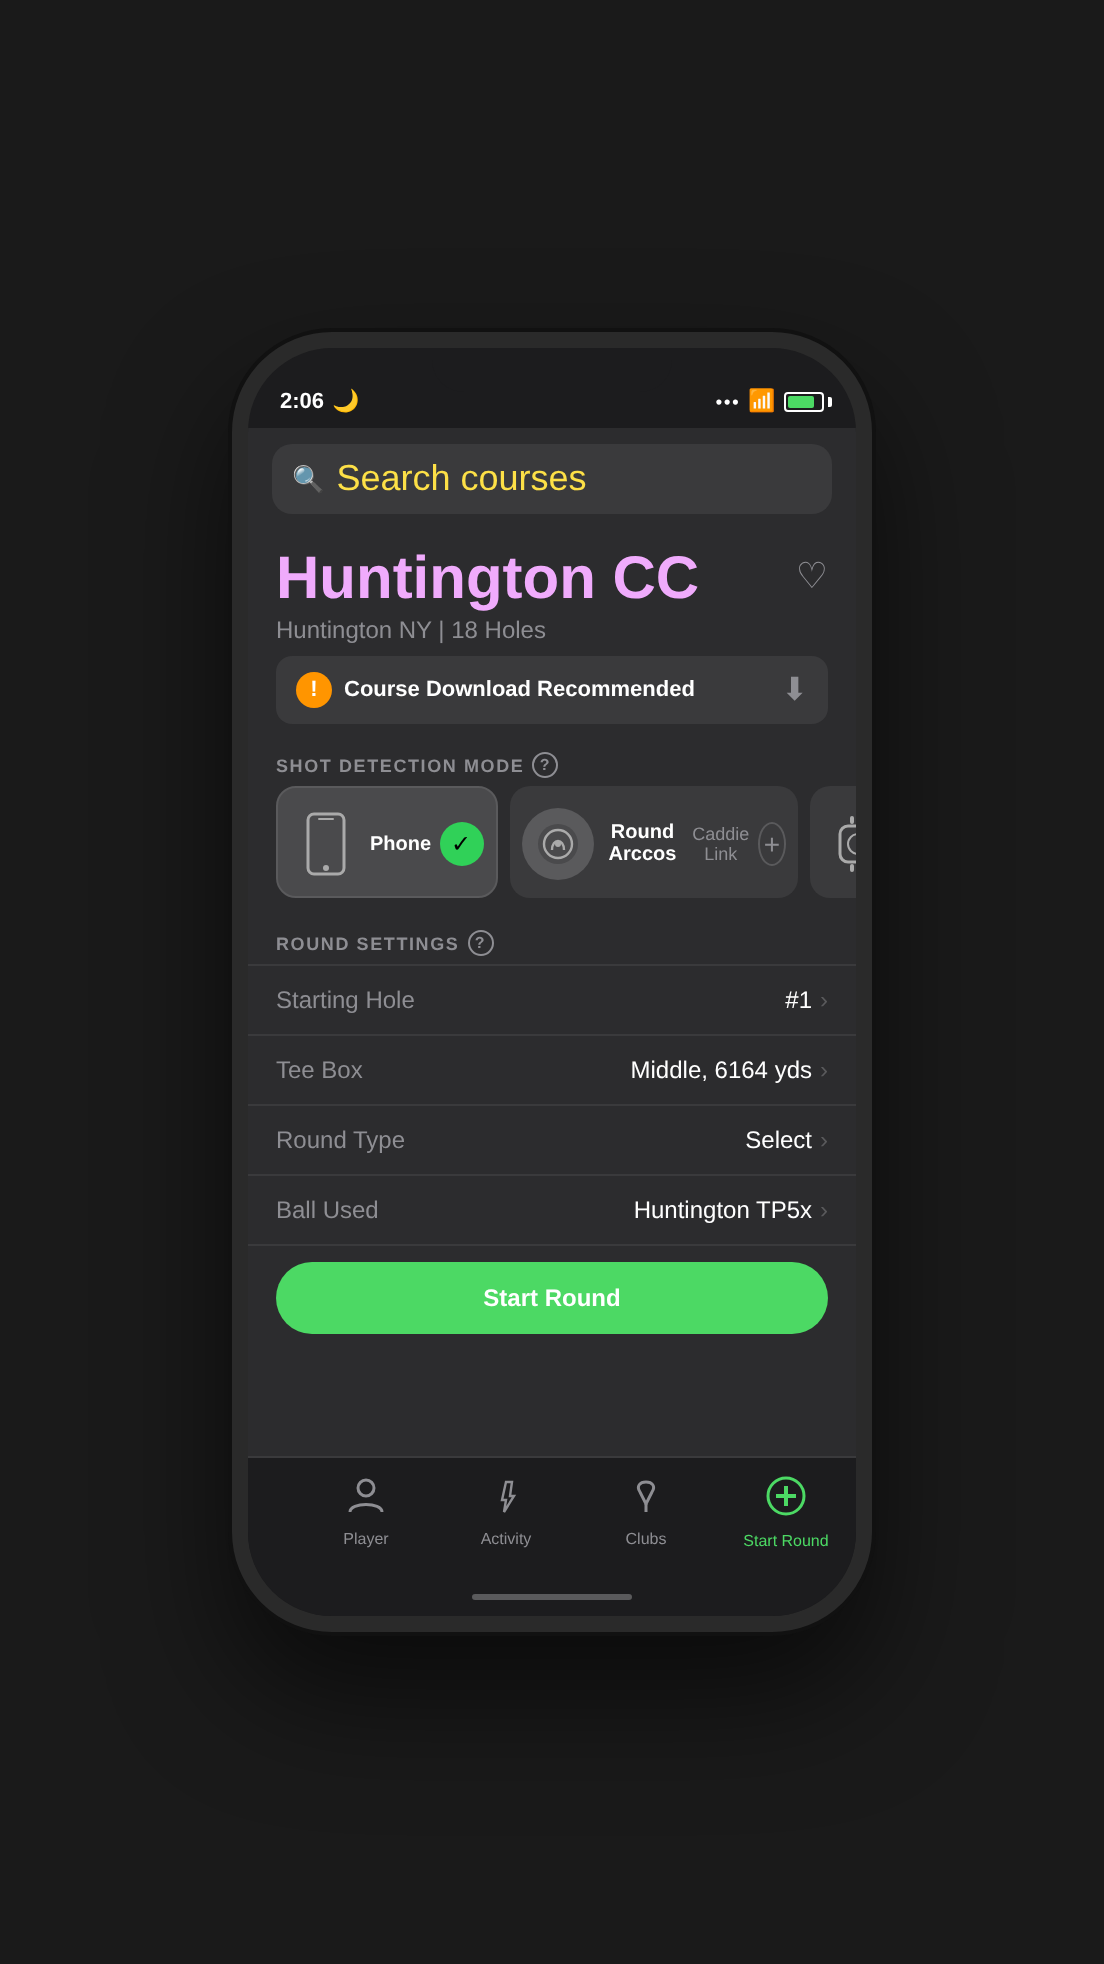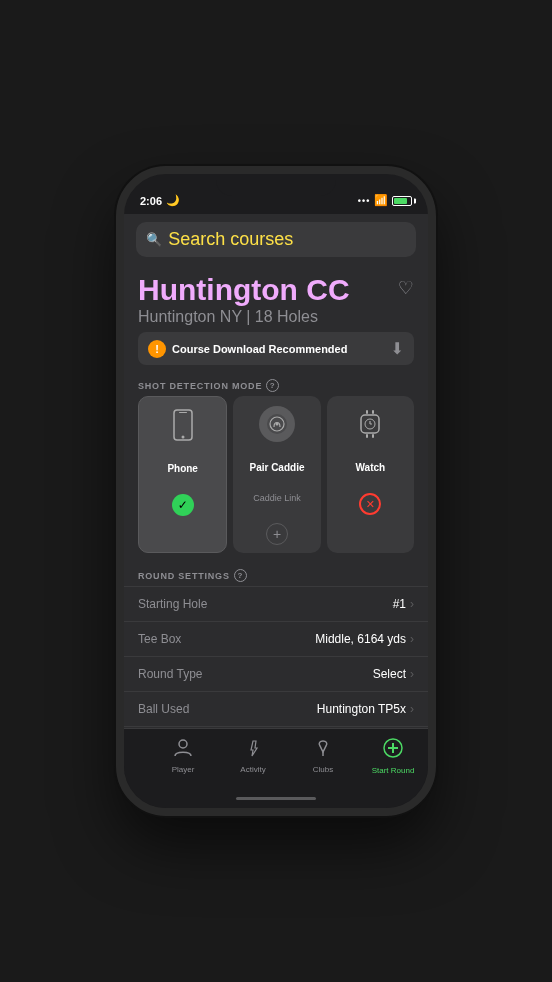--- a/index.html
+++ b/index.html
@@ -114,21 +114,21 @@
       flex-shrink: 0;
     }
     .course-title {
       color: #f0abfc;
       font-size: 30px;
       font-weight: 700;
       line-height: 1.1;
     }
     .course-subtitle {
       color: #8e8e93;
-      font-size: 16px;
+      font-size: 12px;
       margin-top: 2px;
     }
     .heart-icon { color: #8e8e93; font-size: 18px; margin-top: 4px; }
 
     
     .download-banner {
       margin: 0 14px 8px;
       background: #3a3a3c;
       border-radius: 8px;
       display: flex;
@@ -184,23 +184,23 @@
       gap: 6px;
       padding: 0 14px 10px;
       flex-shrink: 0;
     }
     .detection-card {
       flex: 1;
       background: #3a3a3c;
       border-radius: 10px;
       padding: 10px 6px 8px;
       display: flex;
-      flex-direction: column;
-      align-items: center;
-      gap: 20px;
+      flex-direction: row;
+      align-items: center;
+      gap: 4px;
       position: relative;
     }
     .detection-card.selected {
       background: #4a4a4c;
       border: 1.5px solid #5a5a5c;
     }
     .card-icon {
       width: 36px;
       height: 36px;
       display: flex;
@@ -409,21 +409,21 @@
         <div class="card-icon">
           <div class="arccos-icon">
             <svg width="22" height="22" viewBox="0 0 22 22" fill="none">
               <circle cx="11" cy="11" r="10" fill="#4a4a4c"></circle>
               <circle cx="11" cy="11" r="7" fill="none" stroke="#aaa" stroke-width="1.2"></circle>
               <path d="M8 14 C8 8, 14 8, 14 14" stroke="#aaa" stroke-width="1.2" fill="none"></path>
               <circle cx="11" cy="11" r="1.5" fill="#aaa"></circle>
             </svg>
           </div>
         </div>
-        <span class="card-label">Pair Caddie</span>
+        <span class="card-label">Round Arccos</span>
         <span class="card-sublabel">Caddie Link</span>
         <div class="card-status plus">+</div>
       </div>
 
       <div class="detection-card">
         <div class="card-icon">
           <svg class="watch-svg-icon" viewBox="0 0 24 30" fill="none" xmlns="http://www.w3.org/2000/svg">
             <rect x="8" y="1" width="2" height="4" rx="1" fill="#aaa"></rect>
             <rect x="14" y="1" width="2" height="4" rx="1" fill="#aaa"></rect>
             <rect x="8" y="25" width="2" height="4" rx="1" fill="#aaa"></rect>

